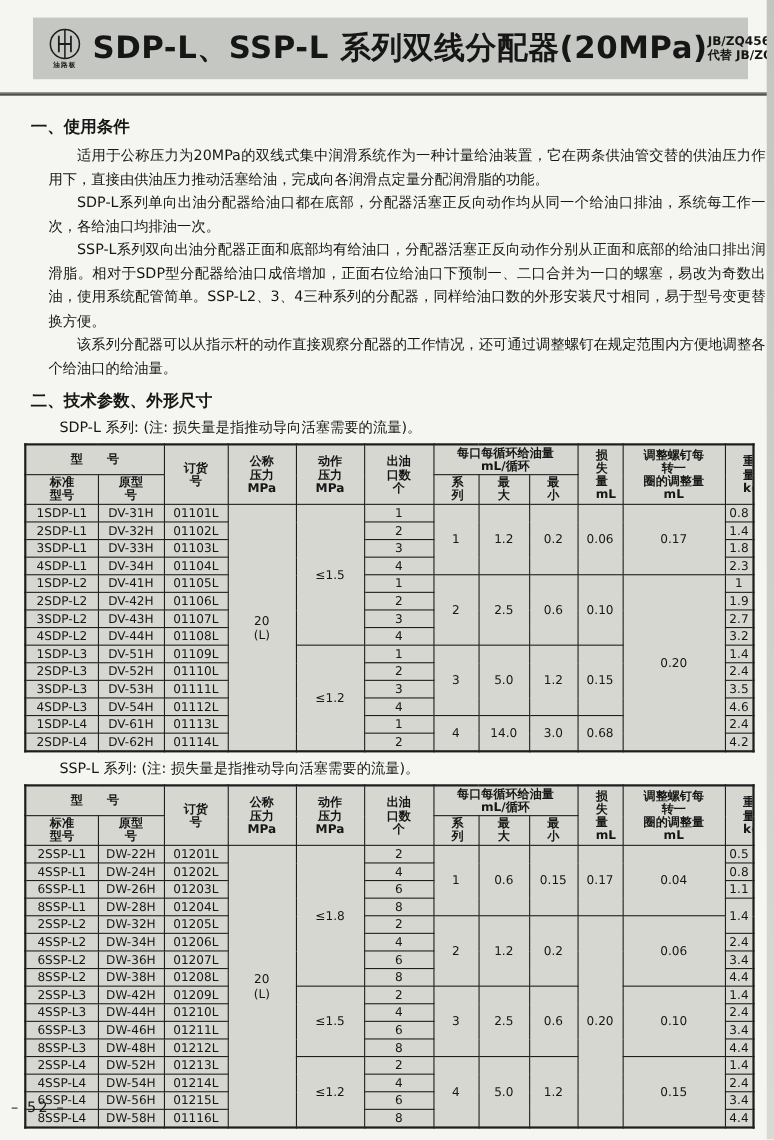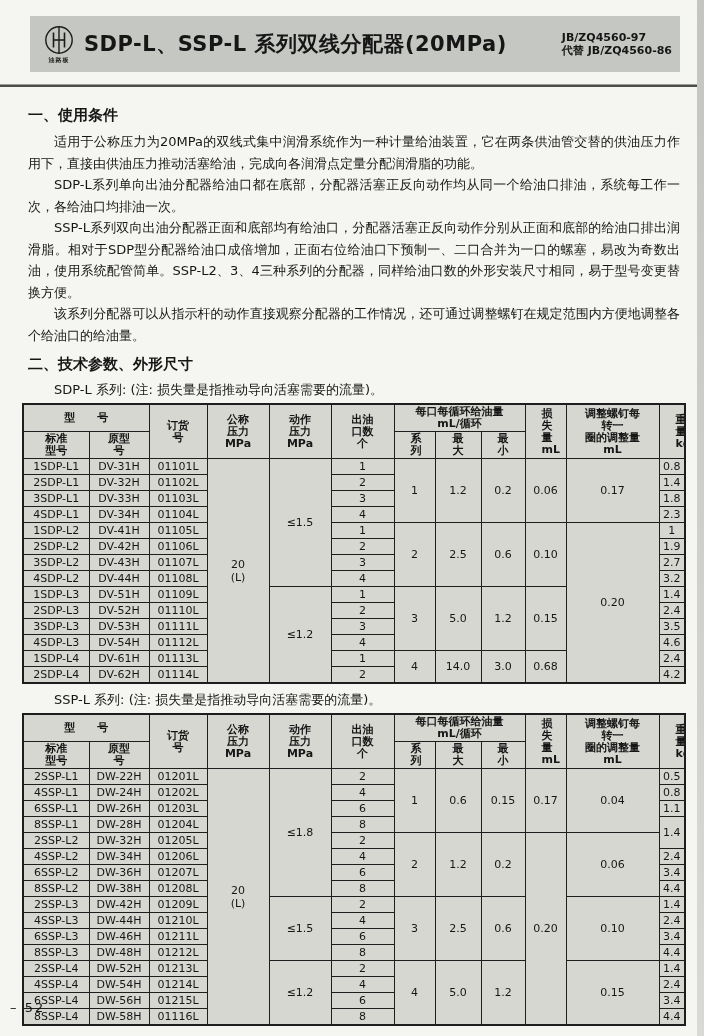--- a/index.html
+++ b/index.html
@@ -8,28 +8,28 @@
     background:#f5f5f1;color:#161616;
     font-family:"DejaVu Sans","Liberation Sans",sans-serif;
   }
   .edge-strip{position:absolute;right:0;top:0;width:7px;height:100%;
     background:linear-gradient(#c3c5c0,#d8dad5);}
   
   .banner{position:absolute;left:30px;top:16px;width:650px;height:56px;
     background:#c5c7c2;display:flex;align-items:center;box-sizing:border-box;padding:0 8px;}
   .logo{display:flex;flex-direction:column;align-items:center;margin:0 10px 0 6px;}
   .logo-caption{font-size:6px;line-height:7px;letter-spacing:1px;font-weight:bold;margin-top:1px;}
-  .title{font-size:21px;font-weight:bold;white-space:nowrap;letter-spacing:0.5px;}
+  .title{font-size:28px;font-weight:bold;white-space:nowrap;letter-spacing:0.5px;}
   .standards{margin-left:auto;font-size:11px;font-weight:bold;line-height:13px;white-space:nowrap;}
   .divider{position:absolute;left:0;top:84px;width:704px;height:2px;background:#4d4d4d;
     border-top:1px solid #9a9a96;}
   
   .content{position:absolute;left:22px;top:102px;width:664px;}
   .sec-heading{font-size:15px;font-weight:bold;margin:4px 0 6px 6px;}
-  .para{font-size:13px;line-height:21.5px;text-align:justify;text-indent:2em;margin:0 0 0 6px;width:652px;}
+  .para{font-size:13px;line-height:21.5px;text-align:justify;text-indent:2em;margin:0 0 0 22px;width:652px;}
   .note{font-size:13px;line-height:16px;margin:8px 0 5px 6px;text-indent:2em;}
   .note-ssp{}
   
   table{border-collapse:collapse;table-layout:fixed;width:662px;background:#d7d7d2;
     border:2px solid #1e1e1e;}
   th,td{border:1px solid #1e1e1e;text-align:center;vertical-align:middle;
     white-space:pre-line;overflow:hidden;padding:0;}
   th{font-size:11px;font-weight:bold;line-height:12px;height:22px;padding:1px 16px;}
   td{font-size:11px;line-height:13px;height:15px;}
   .page-number{position:absolute;left:10px;top:1000px;font-size:13px;letter-spacing:2px;}

